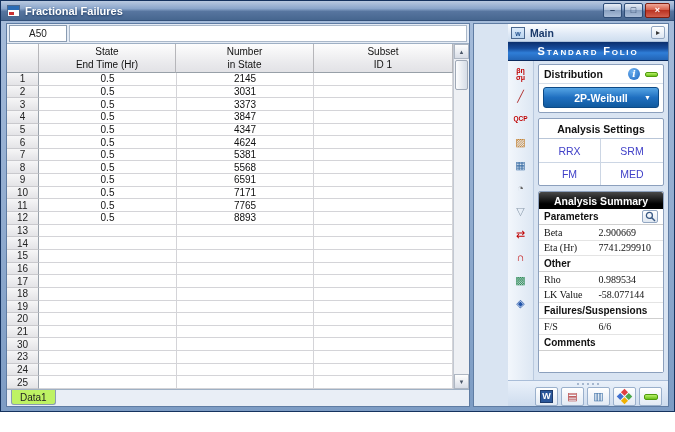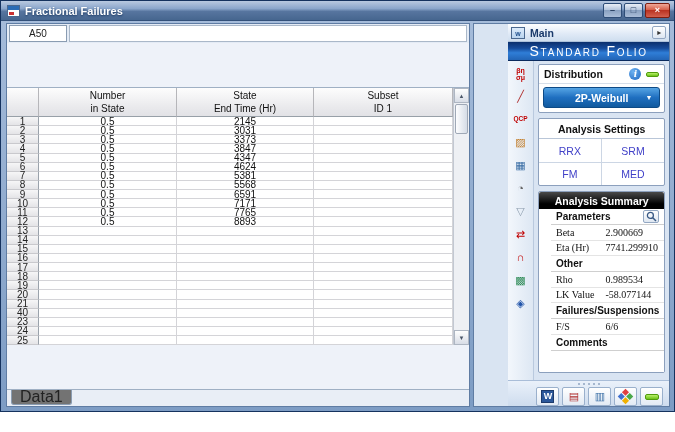--- a/index.html
+++ b/index.html
@@ -19,21 +19,21 @@
     background-size:100% 4px,5px 3px;background-position:0 0,1px 6px;background-repeat:no-repeat;}
   .title-text{color:#fff;font-size:11px;font-weight:bold;text-shadow:0 1px 2px #1c3providers;text-shadow:0 1px 2px #1c3a63;}
   .tb-spacer{flex:1}
   .winbtn{width:19px;height:15px;margin-left:2px;border:1px solid #2e4d77;border-radius:2px;
     background:linear-gradient(#e9eef6,#b6c6dd 45%,#8aa2c2 50%,#a9bdd8);
     color:#243c5e;font-size:9px;line-height:13px;text-align:center;font-weight:bold;}
   .winbtn.close{background:linear-gradient(#f0a898,#d55f4a 45%,#b93322 50%,#d2604e);color:#fff;border-color:#7c1d10;width:25px;}
   
   .content{flex:1;display:flex;padding:2px 5px 4px 5px;gap:3px;min-height:0;}
   
-  .folio{flex:0 0 464px;background:#eef2f9;border:1px solid #5f7ca3;display:flex;flex-direction:column;min-height:0;gap:44px;}
+  .folio{flex:0 0 464px;background:#eef2f9;border:1px solid #5f7ca3;display:flex;flex-direction:column;min-height:0;}
   .namerow{flex:0 0 19px;display:flex;align-items:stretch;padding:1px 2px 1px 2px;background:#e4ebf5;}
   .namebox{width:58px;background:#fff;border:1px solid #8a9cb2;font-size:10px;display:flex;align-items:center;justify-content:center;color:#222;}
   .headingbar{flex:1;margin-left:2px;background:#fff;border:1px solid #aab8c9;}
   .tablewrap{flex:1;display:flex;min-height:0;background:#fff;border-top:1px solid #9fb0c4;}
   .gridcol{flex:1;display:flex;flex-direction:column;min-width:0;}
   .thead{flex:0 0 29px;display:flex;}
   .th{background:linear-gradient(#fdfdfd,#e9e9ec 70%,#e2e2e6);border-right:1px solid #b6b6ba;border-bottom:1px solid #98a0a8;
       font-size:10px;color:#111;display:flex;flex-direction:column;align-items:center;justify-content:center;line-height:1.3;}
   .rows{flex:1;display:flex;flex-direction:column;min-height:0;}
   .trow{flex:1;display:flex;min-height:0;}
@@ -45,34 +45,34 @@
       font-size:10px;color:#222;display:flex;align-items:center;justify-content:center;}
   .cell{background:#fff;border-right:1px solid #d4d4d8;border-bottom:1px solid #d4d4d8;font-size:10px;color:#111;
       display:flex;align-items:center;justify-content:center;}
   
   .vscroll{flex:0 0 16px;background:#eef0f4;border-left:1px solid #c2c8d2;display:flex;flex-direction:column;align-items:stretch;}
   .sbtn{flex:0 0 15px;background:linear-gradient(#fefefe,#d8dde6);border:1px solid #aeb6c2;font-size:6px;color:#4a5668;
       display:flex;align-items:center;justify-content:center;}
   .sthumb{height:30px;margin:1px 1px;background:linear-gradient(90deg,#fdfdfe,#d5dce6);border:1px solid #9fa8b6;border-radius:2px;}
   .strack{flex:1;}
   .tabrow{flex:0 0 17px;background:#e9eef6;border-top:1px solid #9fb0c4;display:flex;align-items:flex-start;padding-left:4px;}
-  .sheettab{height:15px;padding:0 8px;background:#737373;border:1px solid #8a9cb2;border-top:none;border-radius:0 0 3px 3px;
-      font-size:16px;color:#222;display:flex;align-items:center;}
+  .sheettab{height:15px;padding:0 8px;background:#bef264;border:1px solid #8a9cb2;border-top:none;border-radius:0 0 3px 3px;
+      font-size:10px;color:#222;display:flex;align-items:center;}
   
   .rightpanel{flex:1;background:#d9e4f2;border:1px solid #5f7ca3;display:flex;flex-direction:column;min-height:0;padding-left:34px;}
   .mainbar{flex:0 0 18px;display:flex;align-items:center;padding:0 3px;
       background:linear-gradient(#fdfeff,#dfe9f6 60%,#cfdeef);border-bottom:1px solid #aec1da;}
   .folio-icon{width:14px;height:12px;border:1px solid #4a688f;background:linear-gradient(#dcebfb,#b9d4ef);
       font-size:7px;color:#1c4e8c;font-weight:bold;text-align:center;line-height:11px;margin-right:5px;}
   .mainbar-title{font-size:10.5px;font-weight:bold;color:#1a3a6b;flex:1;}
   .arrowbtn{width:14px;height:13px;border:1px solid #93a7c2;background:linear-gradient(#ffffff,#dde6f2);
       font-size:8px;color:#333;display:flex;align-items:center;justify-content:center;border-radius:2px;}
   .foliobanner{flex:0 0 19px;display:flex;align-items:center;justify-content:center;
       background:linear-gradient(#0c2f6d 0%,#164b9b 35%,#2f7ed7 60%,#2264b6 100%);
-      color:#fff;font-size:14px;font-weight:normal;font-variant:small-caps;letter-spacing:1.8px;border-bottom:1px solid #0a2a5e;text-align:center;}
+      color:#fff;font-size:11px;font-weight:bold;font-variant:small-caps;letter-spacing:1.8px;border-bottom:1px solid #0a2a5e;text-align:center;}
   .panelbody{flex:1;display:flex;min-height:0;}
   .iconstrip{flex:0 0 26px;background:linear-gradient(90deg,#f3f7fc,#dde7f3);border-right:1px solid #b9c9de;
       display:flex;flex-direction:column;align-items:center;padding-top:3px;gap:4px;}
   .tool{width:20px;height:19px;display:flex;flex-direction:column;align-items:center;justify-content:center;line-height:1;}
   .tool span{font-size:11px;}
   .tool .two{font-size:7px;font-weight:bold;}
   .controls{flex:1;display:flex;flex-direction:column;padding:3px 4px;min-height:0;}
   .panelbox{background:#fff;border:1px solid #8ca0bd;border-radius:2px;margin-bottom:5px;}
   .dist-header{height:19px;display:flex;align-items:center;padding:0 5px;border-bottom:1px solid #d7dfe9;}
   .dist-label{font-size:10.5px;font-weight:bold;color:#111;flex:1;}
@@ -87,21 +87,21 @@
   .settings-title{height:20px;display:flex;align-items:center;justify-content:center;font-size:10.5px;font-weight:bold;color:#111;
       border-bottom:1px solid #b9c6d8;}
   .settings-grid{display:grid;grid-template-columns:1fr 1fr;}
   .setopt{height:23px;display:flex;align-items:center;justify-content:center;font-size:10.5px;color:#4141c8;
       border-right:1px solid #ccd6e4;border-top:1px solid #ccd6e4;}
   .setopt:nth-child(2n){border-right:none;}
   .setopt:nth-child(-n+2){border-top:none;}
   .summary{flex:1;display:flex;flex-direction:column;min-height:0;margin-bottom:4px;}
   .summary-banner{height:17px;flex:0 0 17px;border-radius:2px 2px 0 0;background:linear-gradient(#4a4a4a,#000 70%);
       color:#fff;font-size:10.5px;font-weight:bold;display:flex;align-items:center;justify-content:center;}
-  .sumrows{flex:1;display:flex;flex-direction:column;overflow:hidden;margin-left:12px;}
+  .sumrows{flex:1;display:flex;flex-direction:column;overflow:hidden;}
   .sec-header{flex:0 0 16px;display:flex;align-items:center;padding:0 5px;font-size:10px;font-weight:bold;color:#111;
       border-bottom:1px solid #cfcfcf;background:#fff;}
   .sec-header .sp{flex:1;}
   .searchbtn{width:16px;height:13px;border:1px solid #93a7c2;border-radius:2px;background:linear-gradient(#fff,#dfe7f1);
       display:flex;align-items:center;justify-content:center;}
   .sumrow{flex:0 0 15.5px;display:flex;align-items:center;font-size:10px;color:#111;border-bottom:1px solid #e4e4e4;background:#fff;font-family:Liberation Serif, serif;}
   .sumrow .lbl{flex:0 0 48%;padding-left:5px;}
   .sumrow .val{flex:1;}
   .comments-space{flex:1;background:#fff;}
   
@@ -136,28 +136,28 @@
 
     <div class="folio">
       <div class="namerow">
         <div class="namebox">A50</div>
         <div class="headingbar"></div>
       </div>
       <div class="tablewrap">
         <div class="gridcol">
           <div class="thead">
             <div class="th c0"></div>
+            <div class="th c2">
+              <span>State</span>
+              <span>End Time (Hr)</span>
+            </div>
             <div class="th c1">
               <span>Number</span>
               <span>in State</span>
             </div>
-            <div class="th c2">
-              <span>State</span>
-              <span>End Time (Hr)</span>
-            </div>
             <div class="th c3">
               <span>Subset</span>
               <span>ID 1</span>
             </div>
           </div>
           <div class="rows">
               <div class="trow">
                 <div class="rowhead c0">1</div>
                 <div class="cell c1">0.5</div>
                 <div class="cell c2">2145</div>
@@ -277,21 +277,21 @@
                 <div class="cell c2"></div>
                 <div class="cell c3"></div>
               </div>
               <div class="trow">
                 <div class="rowhead c0">21</div>
                 <div class="cell c1"></div>
                 <div class="cell c2"></div>
                 <div class="cell c3"></div>
               </div>
               <div class="trow">
-                <div class="rowhead c0">40</div>
+                <div class="rowhead c0">30</div>
                 <div class="cell c1"></div>
                 <div class="cell c2"></div>
                 <div class="cell c3"></div>
               </div>
               <div class="trow">
                 <div class="rowhead c0">23</div>
                 <div class="cell c1"></div>
                 <div class="cell c2"></div>
                 <div class="cell c3"></div>
               </div>

